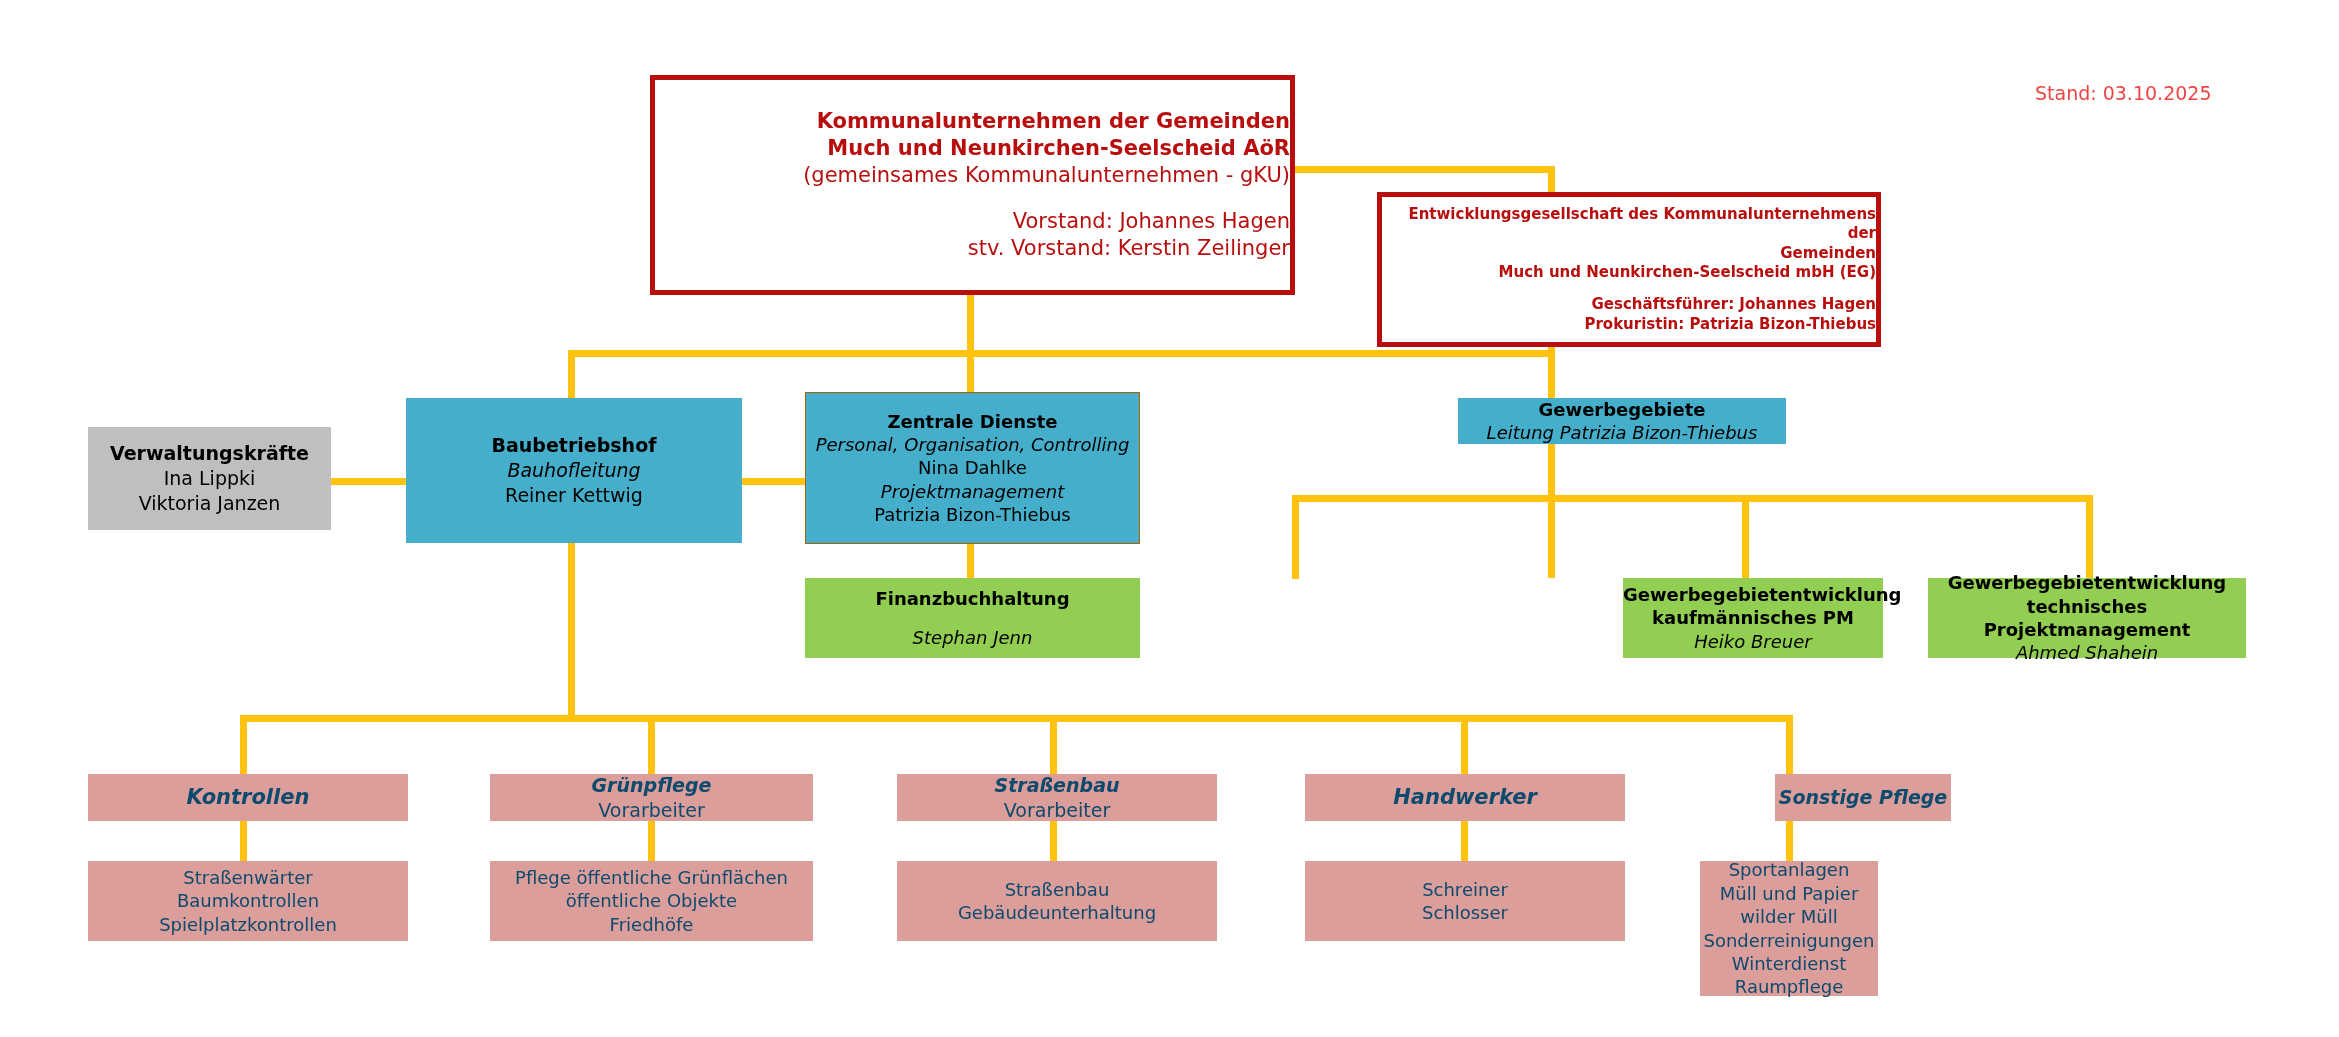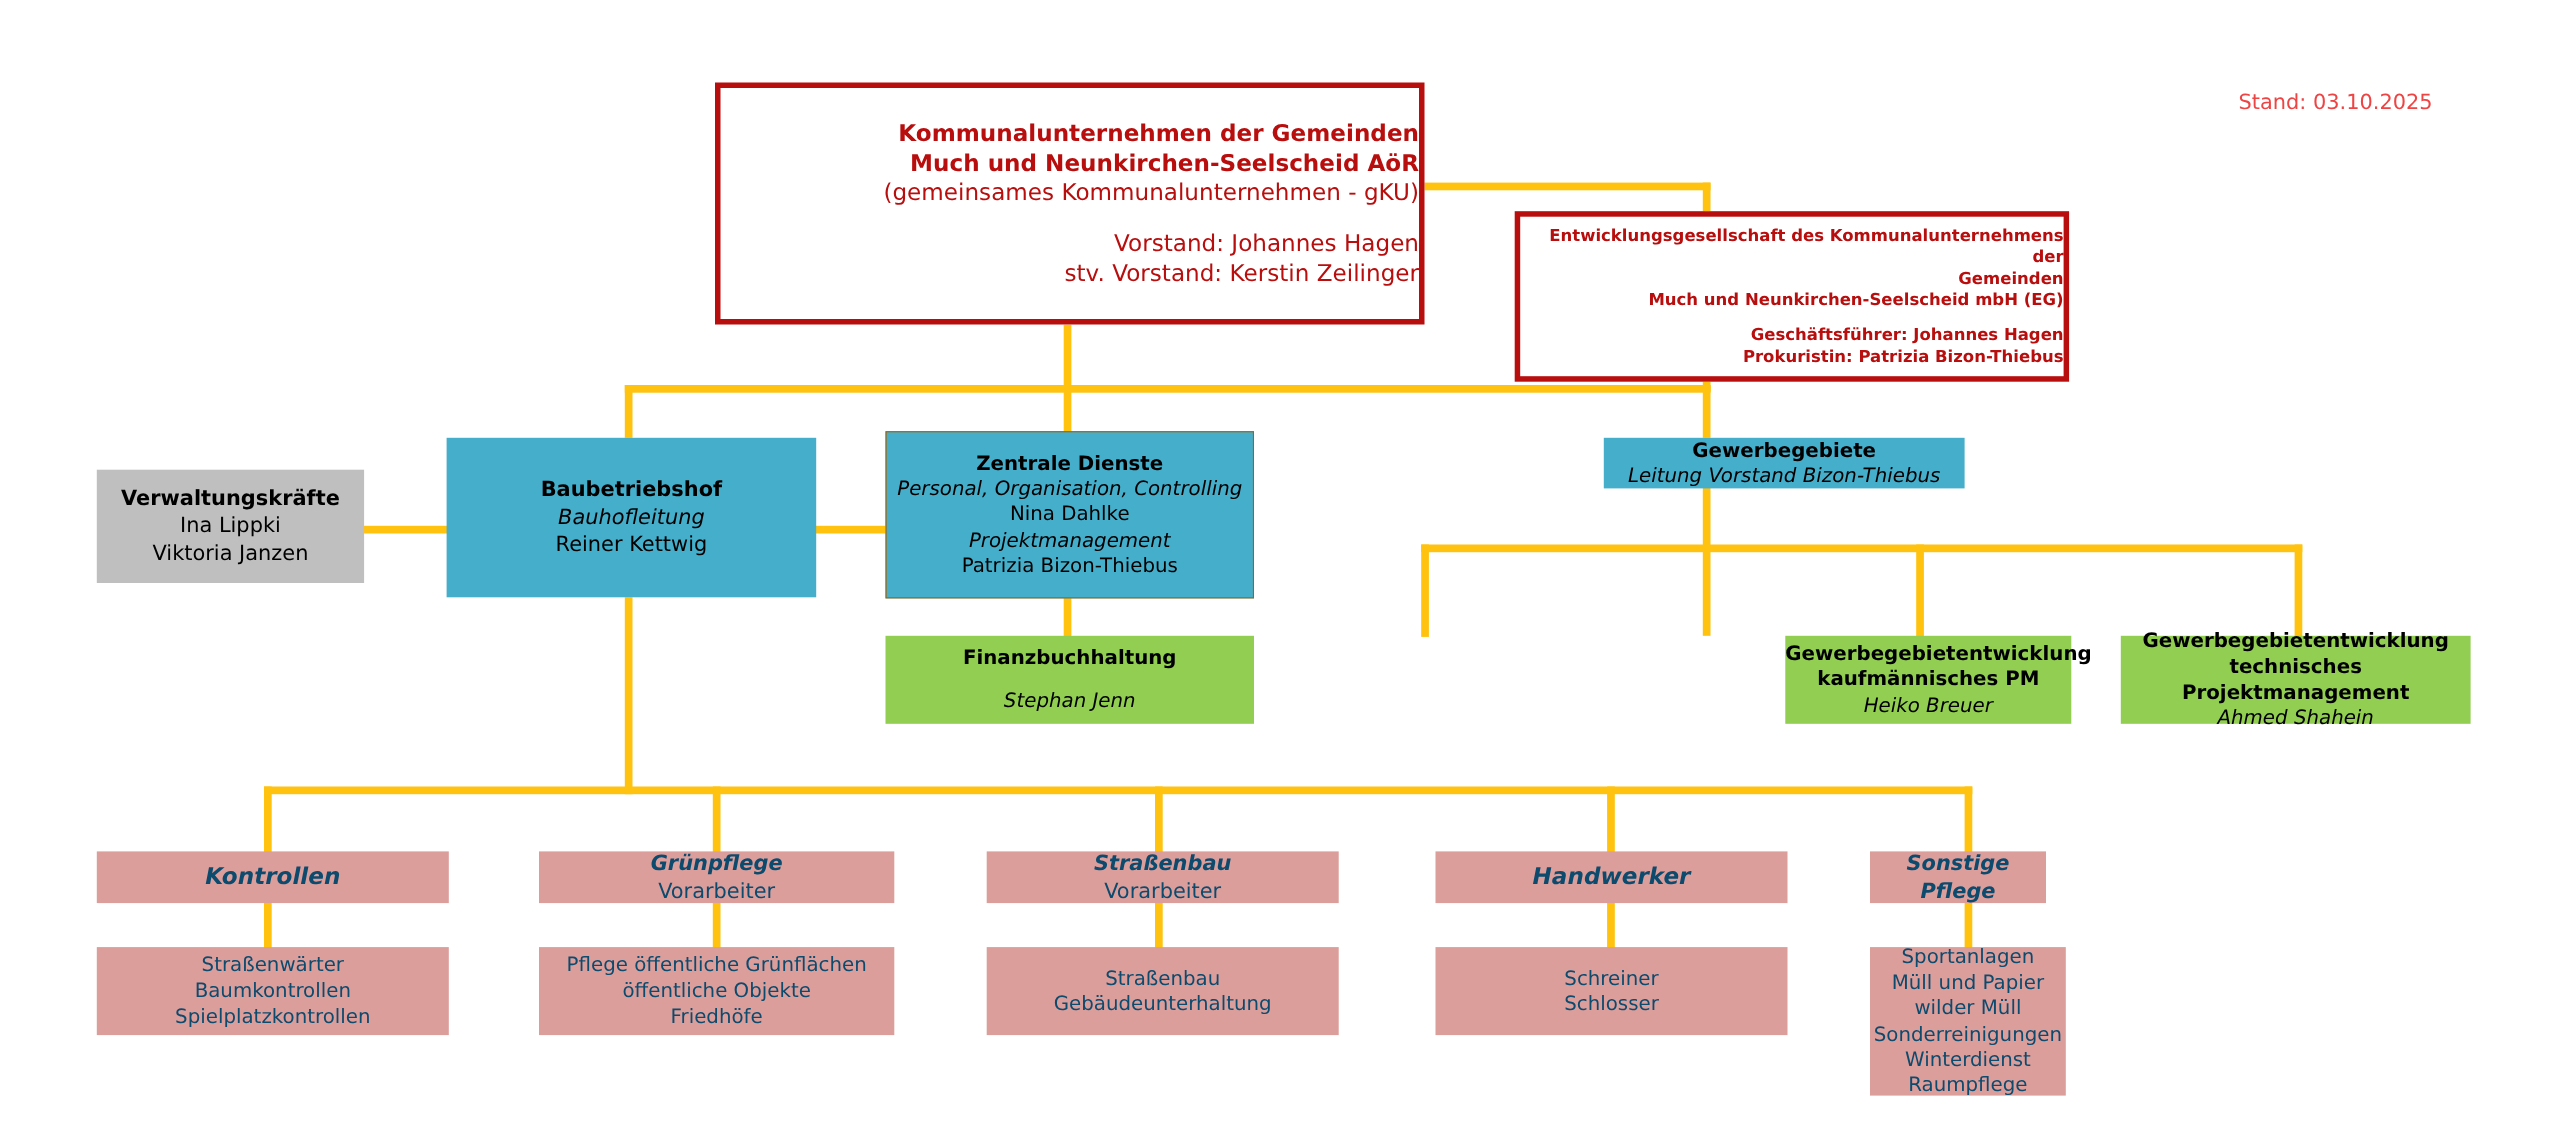--- a/index.html
+++ b/index.html
@@ -122,21 +122,21 @@
   <div class="node blue-box outlined" style="left:805px;top:392px;width:335px;height:152px;font-size:18px;">
     <span class="t bold">Zentrale Dienste</span>
     <span class="t ital">Personal, Organisation, Controlling</span>
     <span class="t">Nina Dahlke</span>
     <span class="t ital">Projektmanagement</span>
     <span class="t">Patrizia Bizon-Thiebus</span>
   </div>
 
   <div class="node blue-box" style="left:1458px;top:398px;width:328px;height:46px;font-size:18px;">
     <span class="t bold">Gewerbegebiete</span>
-    <span class="t ital">Leitung Vorstand Bizon-Thiebus</span>
+    <span class="t ital">Leitung Patrizia Bizon-Thiebus</span>
   </div>
 
   <div class="node green-box" style="left:805px;top:578px;width:335px;height:80px;font-size:18px;">
     <span class="t bold">Finanzbuchhaltung</span>
     <span class="sp"></span>
     <span class="t ital">Stephan Jenn</span>
   </div>
 
 
   <div class="node green-box" style="left:1623px;top:578px;width:260px;height:80px;font-size:18px;">
@@ -182,21 +182,21 @@
 
   <div class="node rose-box" style="left:1305px;top:774px;width:320px;height:47px;font-size:21px;">
     <span class="t bi">Handwerker</span>
 
   </div>
   <div class="node rose-box" style="left:1305px;top:861px;width:320px;height:80px;font-size:18px;">
     <span class="t">Schreiner</span>
     <span class="t">Schlosser</span>
   </div>
 
-  <div class="node rose-box" style="left:1700px;top:774px;width:160px;height:47px;font-size:19px;">
+  <div class="node rose-box" style="left:1775px;top:774px;width:176px;height:47px;font-size:19px;">
     <span class="t bi">Sonstige Pflege</span>
 
   </div>
   <div class="node rose-box" style="left:1700px;top:861px;width:178px;height:135px;font-size:18px;">
     <span class="t">Sportanlagen</span>
     <span class="t">Müll und Papier</span>
     <span class="t">wilder Müll</span>
     <span class="t">Sonderreinigungen</span>
     <span class="t">Winterdienst</span>
     <span class="t">Raumpflege</span>

